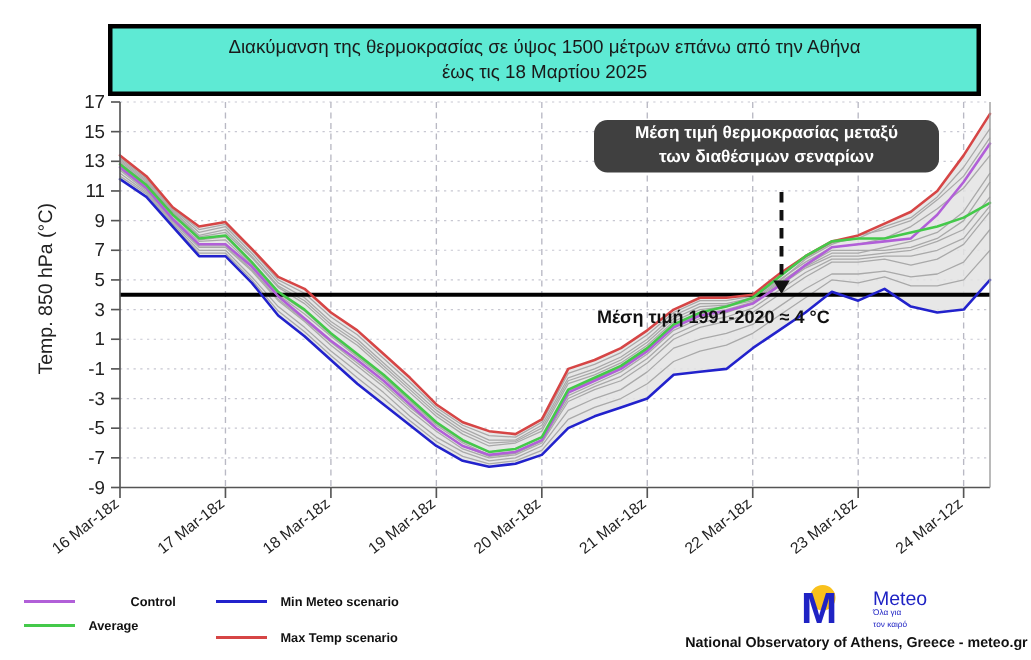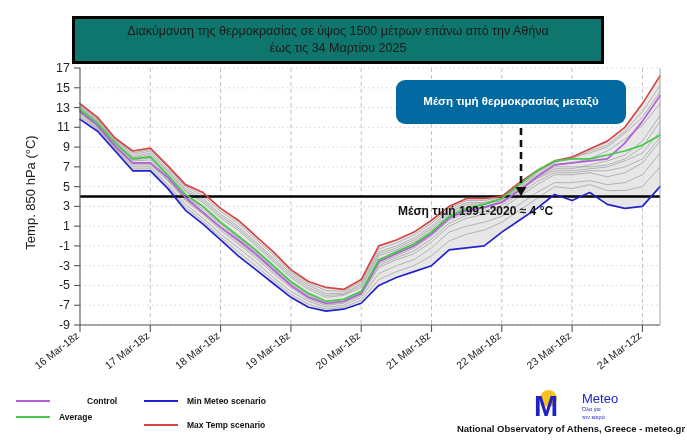--- a/index.html
+++ b/index.html
@@ -7,36 +7,36 @@
     width:687px;height:440px;
     background:#ffffff;
     font-family:"Liberation Sans",sans-serif;
     overflow:hidden;
     position:relative;
   }
   #root{position:absolute;left:0;top:0;width:687px;height:440px;}
 
   
   .title-box{
-    position:absolute;left:72px;top:16px;width:532px;height:48px;
-    background:#0f766e;border:3px solid #000000;
+    position:absolute;left:72px;top:16px;width:582px;height:48px;
+    background:#5eead4;border:3px solid #000000;
     box-sizing:border-box;
     display:flex;align-items:center;justify-content:center;
     text-align:center;
   }
   .title-box .t{
     font-size:12.5px;color:#1a1a1a;line-height:1.35;font-weight:400;
     padding:0 6px;
   }
 
   
   .callout{
     position:absolute;left:396px;top:80px;width:230px;
-    background:#0369a1;border-radius:9px;
-    padding:14px 8px;box-sizing:border-box;
+    background:#404040;border-radius:9px;
+    padding:2px 8px;box-sizing:border-box;
     color:#ffffff;text-align:center;
     font-size:11.5px;font-weight:bold;line-height:1.35;
   }
 
   .mean-label{
     position:absolute;left:398px;top:204px;
     font-size:12px;font-weight:bold;color:#111;white-space:nowrap;
   }
 
   
@@ -57,21 +57,21 @@
   }
 </style>
 </head>
 <body>
 
 <div id="root">
 
   <div class="title-box">
     <div class="t">
       <span>Διακύμανση της θερμοκρασίας σε ύψος 1500 μέτρων επάνω από την Αθήνα</span><br>
-      <span>έως τις 34 Μαρτίου 2025</span>
+      <span>έως τις 18 Μαρτίου 2025</span>
     </div>
   </div>
 
   <svg id="plot" width="687" height="440" style="position:absolute;left:0;top:0;">
       <rect x="80" y="68" width="580" height="257" fill="#ffffff"></rect>
       <line x1="80" y1="325" x2="660" y2="325" stroke="#c8c8d2" stroke-width="0.8" stroke-dasharray="1.5,3"></line>
       <line x1="80" y1="305.2307692307692" x2="660" y2="305.2307692307692" stroke="#c8c8d2" stroke-width="0.8" stroke-dasharray="1.5,3"></line>
       <line x1="80" y1="285.46153846153845" x2="660" y2="285.46153846153845" stroke="#c8c8d2" stroke-width="0.8" stroke-dasharray="1.5,3"></line>
       <line x1="80" y1="265.6923076923077" x2="660" y2="265.6923076923077" stroke="#c8c8d2" stroke-width="0.8" stroke-dasharray="1.5,3"></line>
       <line x1="80" y1="245.9230769230769" x2="660" y2="245.9230769230769" stroke="#c8c8d2" stroke-width="0.8" stroke-dasharray="1.5,3"></line>
@@ -158,20 +158,21 @@
       <line x1="642.4242424242425" y1="325" x2="642.4242424242425" y2="332" stroke="#555" stroke-width="1.1"></line>
       <text x="642.4242424242425" y="337" font-family="&quot;Liberation Sans&quot;, sans-serif" font-size="10.5px" fill="#222" text-anchor="end" transform="rotate(-38 642.4242424242425 337)">24 Mar-12z</text>
       <line x1="521" y1="128" x2="521" y2="187" stroke="#111" stroke-width="2.6" stroke-dasharray="7,5"></line>
       <path d="M515.5,187 L526.5,187 L521,196 Z" fill="#111"></path>
     </svg>
 
   <div style="position:absolute;left:-70px;top:185px;width:200px;transform:rotate(-90deg);text-align:center;font-size:13px;color:#222;">Temp. 850 hPa (°C)</div>
 
   <div class="callout">
     <span>Μέση τιμή θερμοκρασίας μεταξύ</span><br>
+    <span>των διαθέσιμων σεναρίων</span>
   </div>
 
   <div class="mean-label">Μέση τιμή 1991-2020 ≈ 4 °C</div>
 
   <div class="legend" id="legend">
       <div class="leg-item" style="left: 0px; top: 0px; gap: 28px;">
         <div class="leg-swatch" style="border-top-color: rgb(177, 95, 216);"></div>
         <div class="leg-text">Control</div>
       </div>
       <div class="leg-item" style="left: 0px; top: 16px; text-align: center;">

